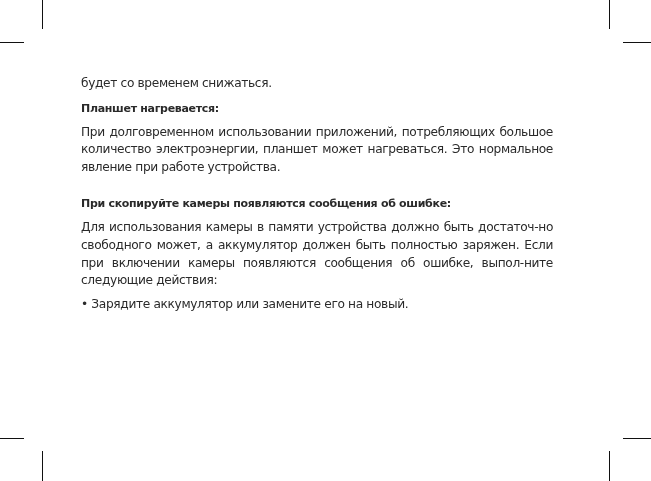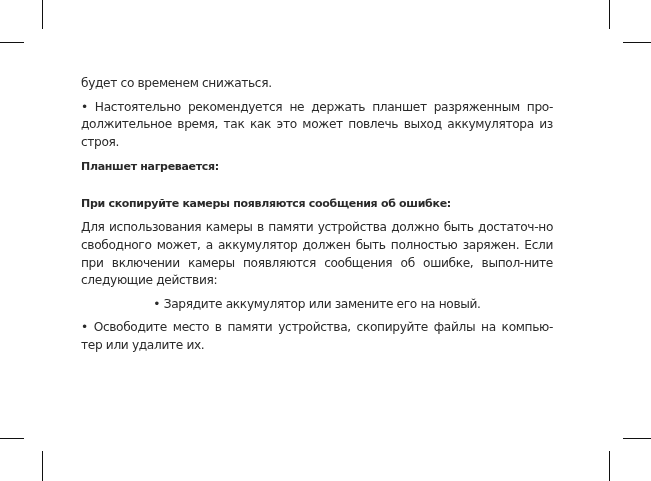--- a/index.html
+++ b/index.html
@@ -1,38 +1,37 @@
 <!DOCTYPE html>
 <html><head>
 <meta charset="utf-8">
 <style>
   html,body{margin:0;padding:0;background:#ffffff;}
   body{width:651px;height:481px;position:relative;overflow:hidden;font-family:"DejaVu Sans","Liberation Sans",sans-serif;color:#2a2a2a;}
   .crop{position:absolute;background:#111;}
   .page{position:absolute;left:81px;top:68px;width:472px;font-size:12.2px;line-height:17.6px;letter-spacing:-0.35px;margin-top:7px;}
   .page p{margin:0;}
-  .gap-s{margin-top:6px !important;text-align:center;}
+  .gap-s{margin-top:6px !important;}
   .gap-m{margin-top:7px !important;}
   .gap-l{margin-top:19px !important;}
   h2{margin:0;font-size:11px;font-weight:bold;letter-spacing:-0.3px;line-height:18px;}
   .justify{text-align:justify;text-align-last:left;}
 </style>
 </head>
 <body>
 
 <div class="crop" style="left:42px;top:0;width:1px;height:29px;"></div>
 <div class="crop" style="left:0;top:42px;width:24px;height:1px;"></div>
 <div class="crop" style="left:609px;top:0;width:1px;height:29px;"></div>
 <div class="crop" style="left:623px;top:42px;width:28px;height:1px;"></div>
 <div class="crop" style="left:0;top:438px;width:24px;height:1px;"></div>
 <div class="crop" style="left:42px;top:451px;width:1px;height:30px;"></div>
 <div class="crop" style="left:623px;top:438px;width:28px;height:1px;"></div>
 <div class="crop" style="left:609px;top:451px;width:1px;height:30px;"></div>
 
 <div class="page">
   <p>будет со временем снижаться.</p>
-  <p class="gap-s justify">• Настоятельно рекомендуется не держать планшет разряженным про-должительное время, так как это может повлечь выход аккумулятора из строя.</p>
   <h2 class="gap-m">Планшет нагревается:</h2>
+  <p class="gap-s justify" style="word-spacing:0px;">При долговременном использовании приложений, потребляющих большое количество электроэнергии, планшет может нагреваться. Это нормальное явление при работе устройства.</p>
   <h2 class="gap-l">При скопируйте камеры появляются сообщения об ошибке:</h2>
   <p class="gap-s justify">Для использования камеры в памяти устройства должно быть достаточ-но свободного может, а аккумулятор должен быть полностью заряжен. Если при включении камеры появляются сообщения об ошибке, выпол-ните следующие действия:</p>
   <p class="gap-s">• Зарядите аккумулятор или замените его на новый.</p>
-  <p class="gap-s justify">• Освободите место в памяти устройства, скопируйте файлы на компью-тер или удалите их.</p>
 </div>
 
 </body></html>

